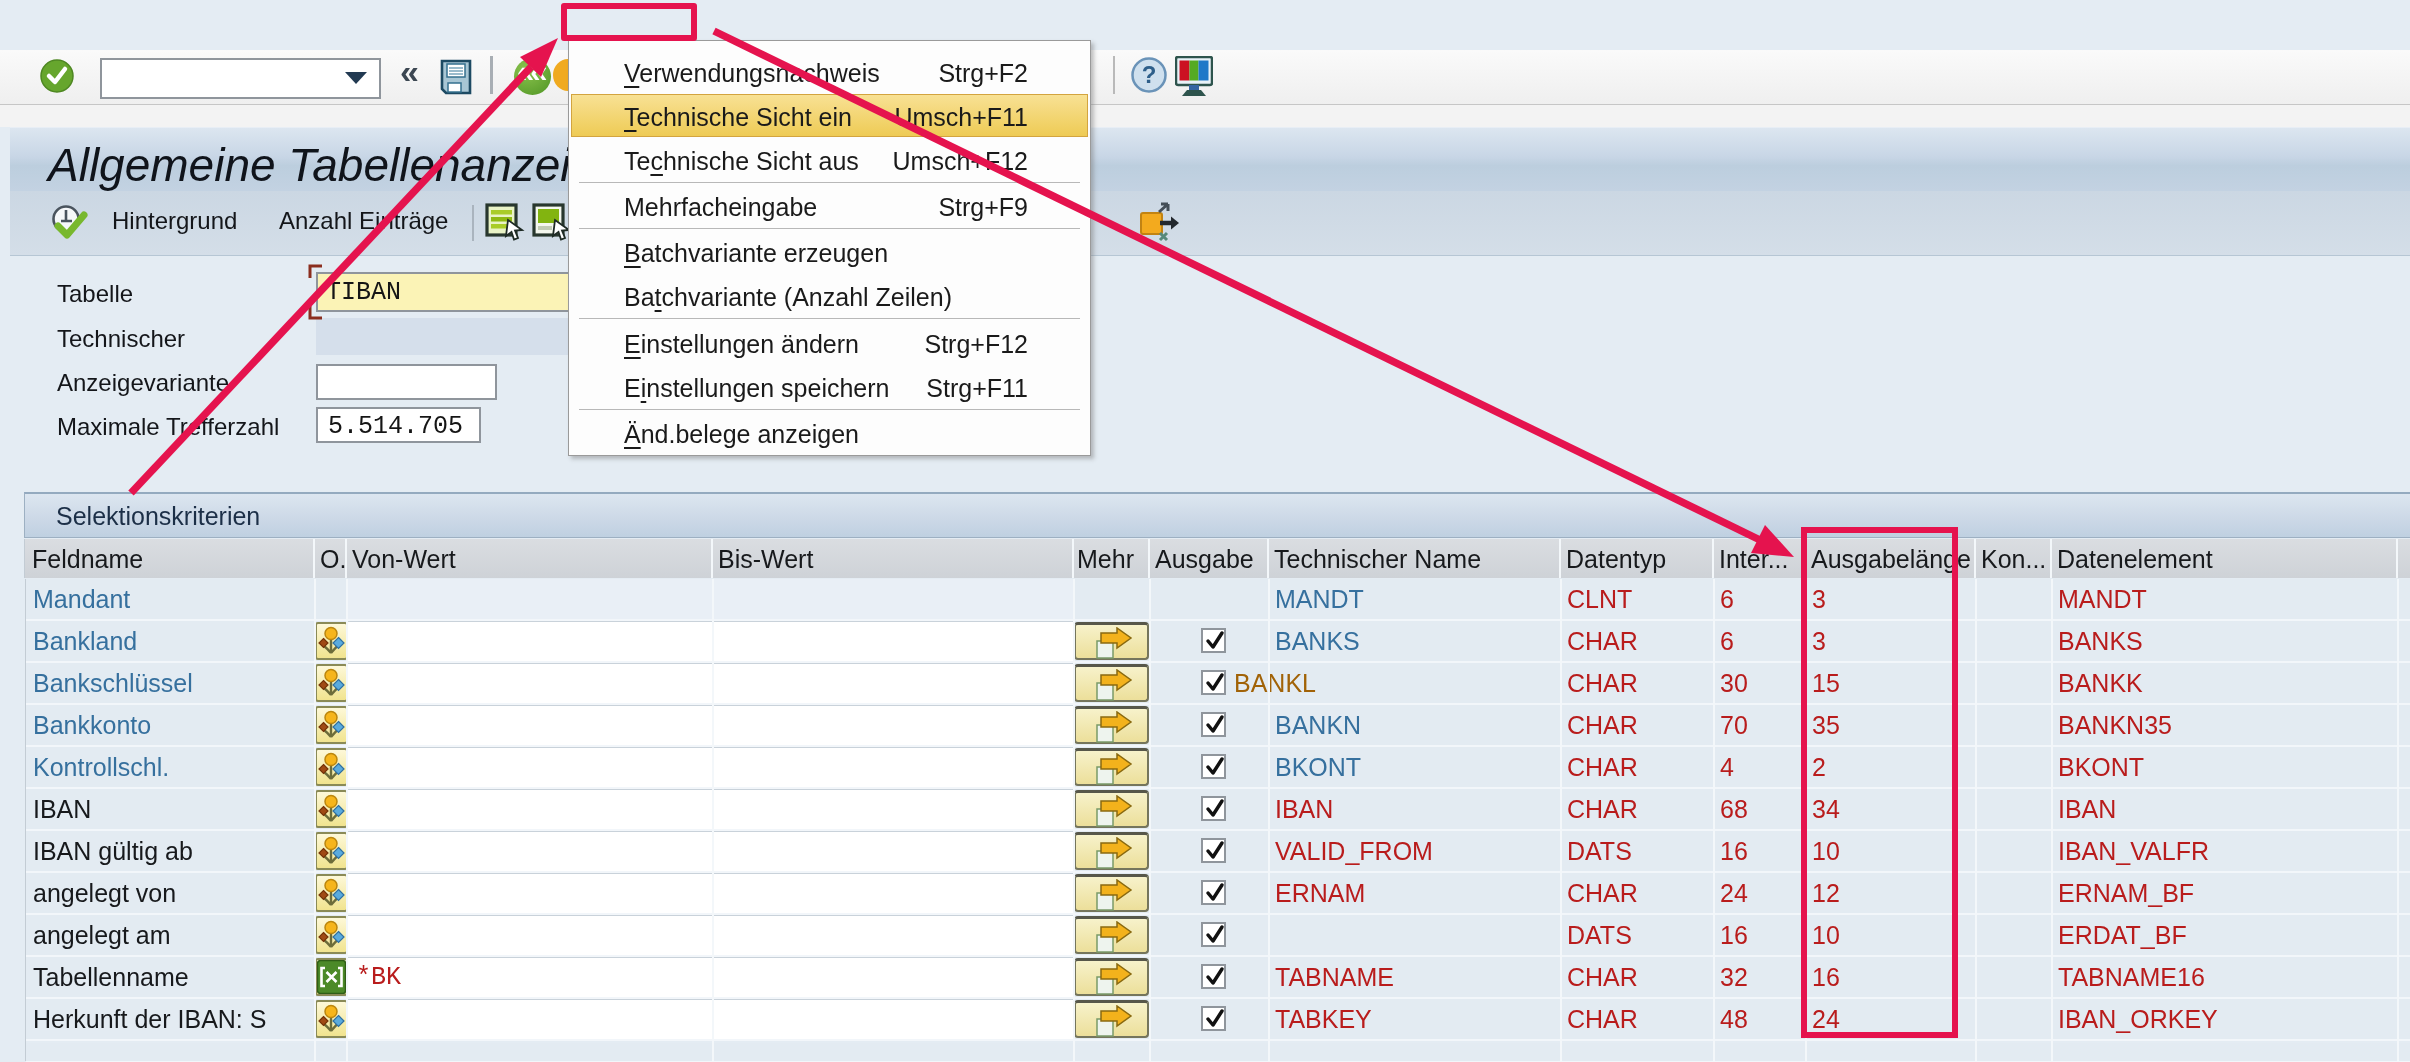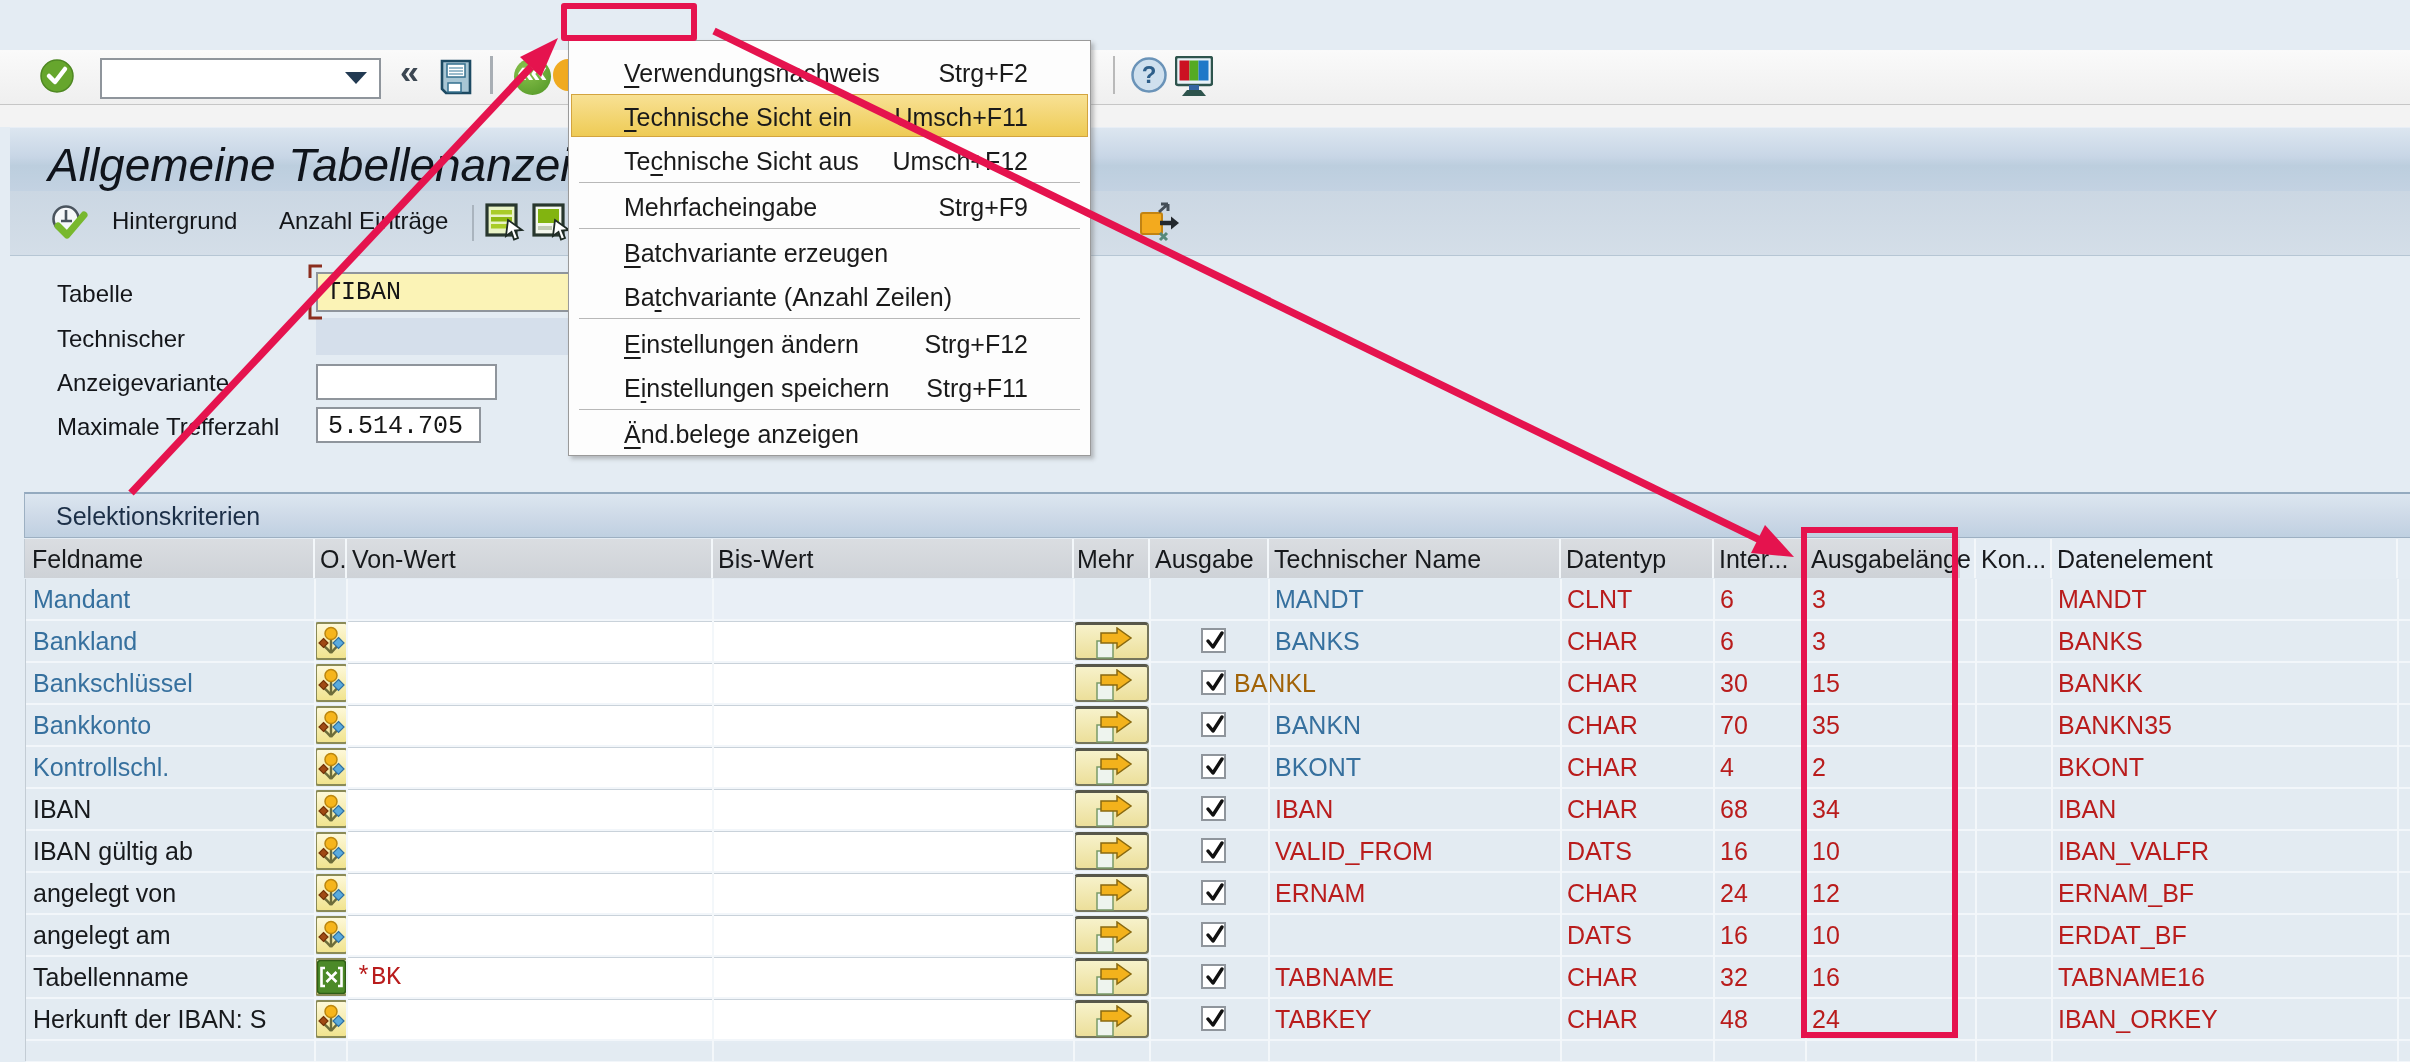--- a/index.html
+++ b/index.html
@@ -31,21 +31,21 @@
 
 #formarea { left:0; top:256px; width:2410px; height:236px; background:#e4ecf3; }
 .flabel { position:absolute; left:33px; font-size:24px; color:#14161a;margin-left:24px; }
 .ffield { position:absolute; left:316px; }
 
 
 #selband { left:24px; top:492px; width:2386px; height:46px; border-left:1px solid #9db0c2; background:linear-gradient(180deg,#dce6f0 0%,#cdd9e7 55%,#bfd0e1 100%); border-top:2px solid #94aabf; border-bottom:1px solid #9db0c2; }
 #selband span { position:absolute; left:31px; top:8px; font-size:25px; color:#1c2f47; }
 
 
-#thead { left:24px; top:539px; width:1936px; height:39px; border-left:1px solid #c3ccd4; background:linear-gradient(180deg,#dadde1,#ced2d7); }
+#thead { left:24px; top:539px; width:2386px; height:39px; border-left:1px solid #c3ccd4; background:linear-gradient(180deg,#dadde1,#ced2d7); }
 .hcell { position:absolute; top:6px; font-size:25px; color:#17191c; }
 #rows { left:25px; top:579px; width:2385px; height:482px; border-left:1px solid #c3ccd4; }
 .row { position:absolute; left:0; width:2385px; height:42px; background:#e3ebf2; border-bottom:2px solid #f2f6fa; }
 .rowlabel { position:absolute; left:7px; top:6px; font-size:25px; }
 .blue { color:#36709e; }
 .black { color:#17191c; }
 .wcell { position:absolute; top:0; height:40px; background:#fff; border-top:1px solid #c9d2da; }
 .ct { position:absolute; top:6px; font-size:25px; color:#b91c1c; }
 .vsep { position:absolute; width:2px; background:#f3f7fa; z-index:5; }
 .obtn { position:absolute; left:289px; top:1px; width:33px; height:38px; background:linear-gradient(180deg,#fdf8d8,#f1e48f); border:2px solid #8a8a56; border-radius:3px; }

